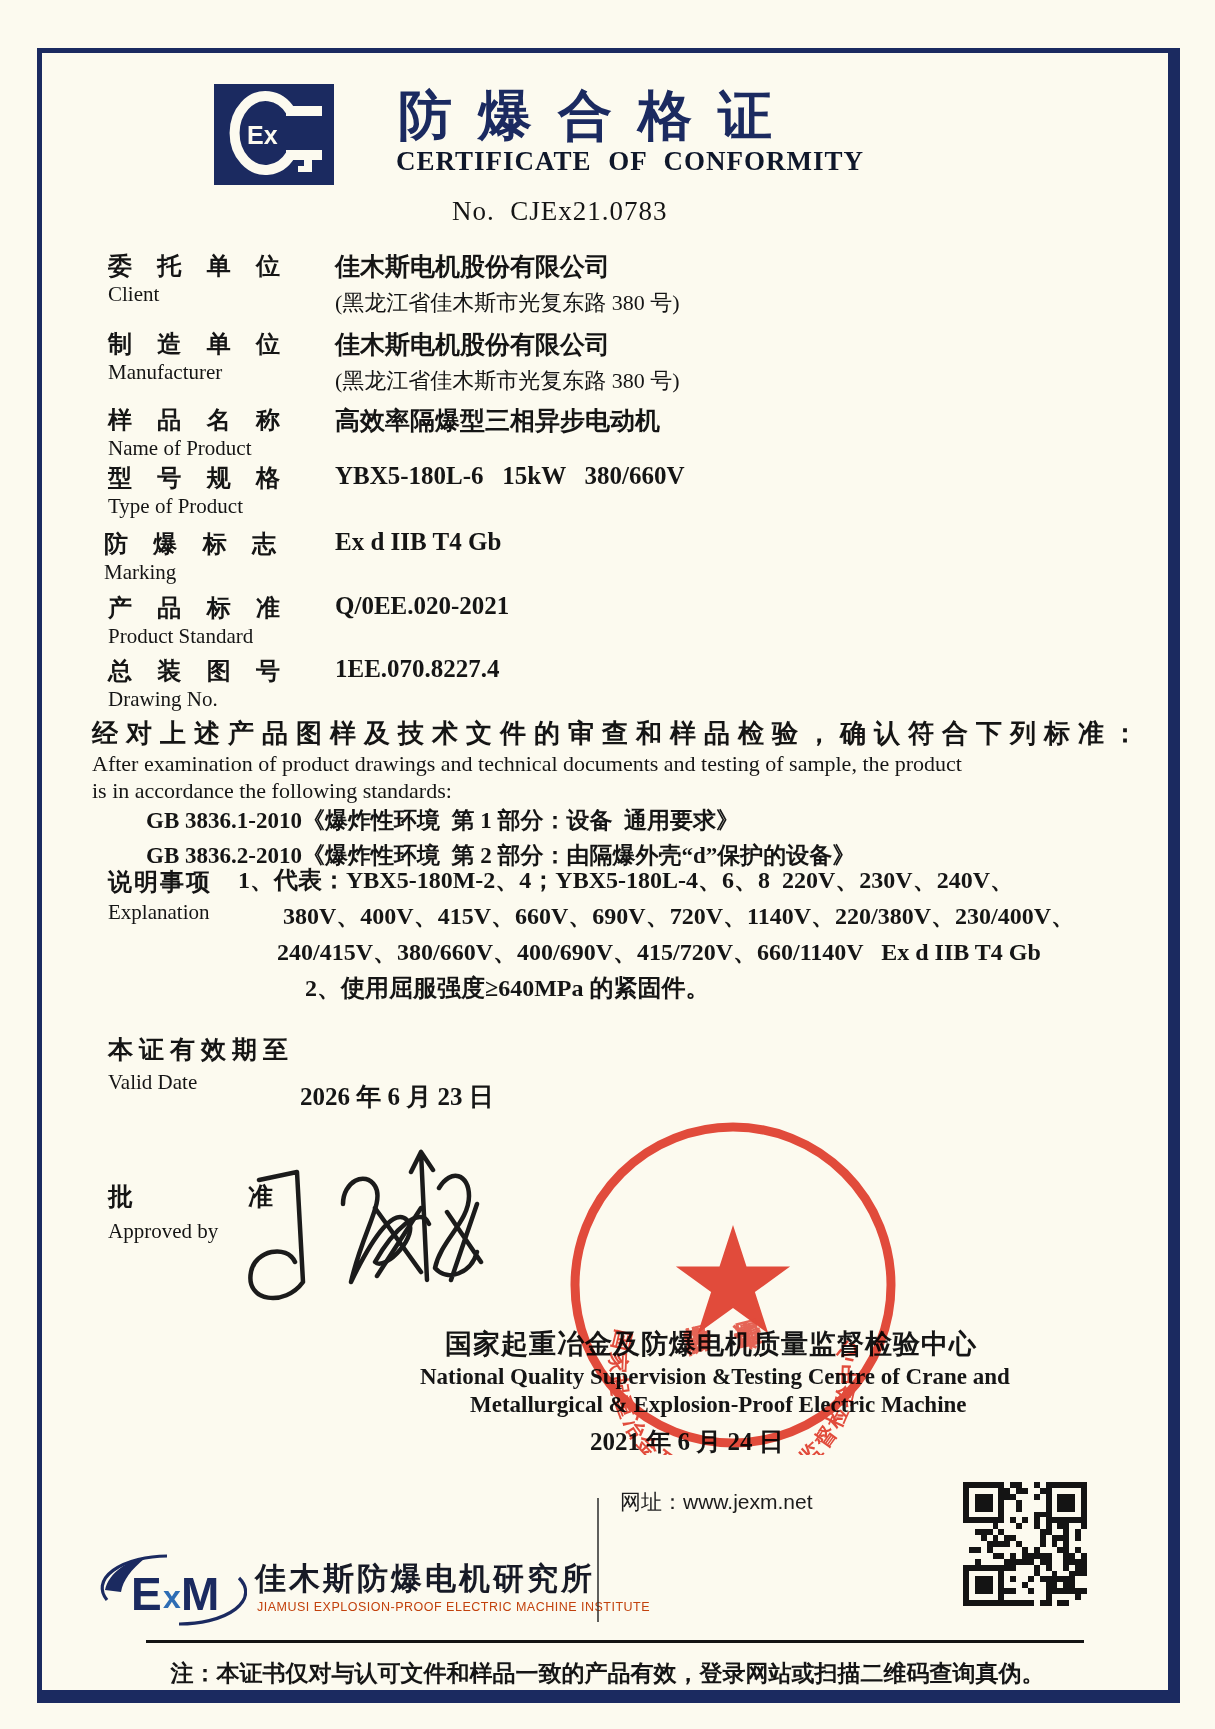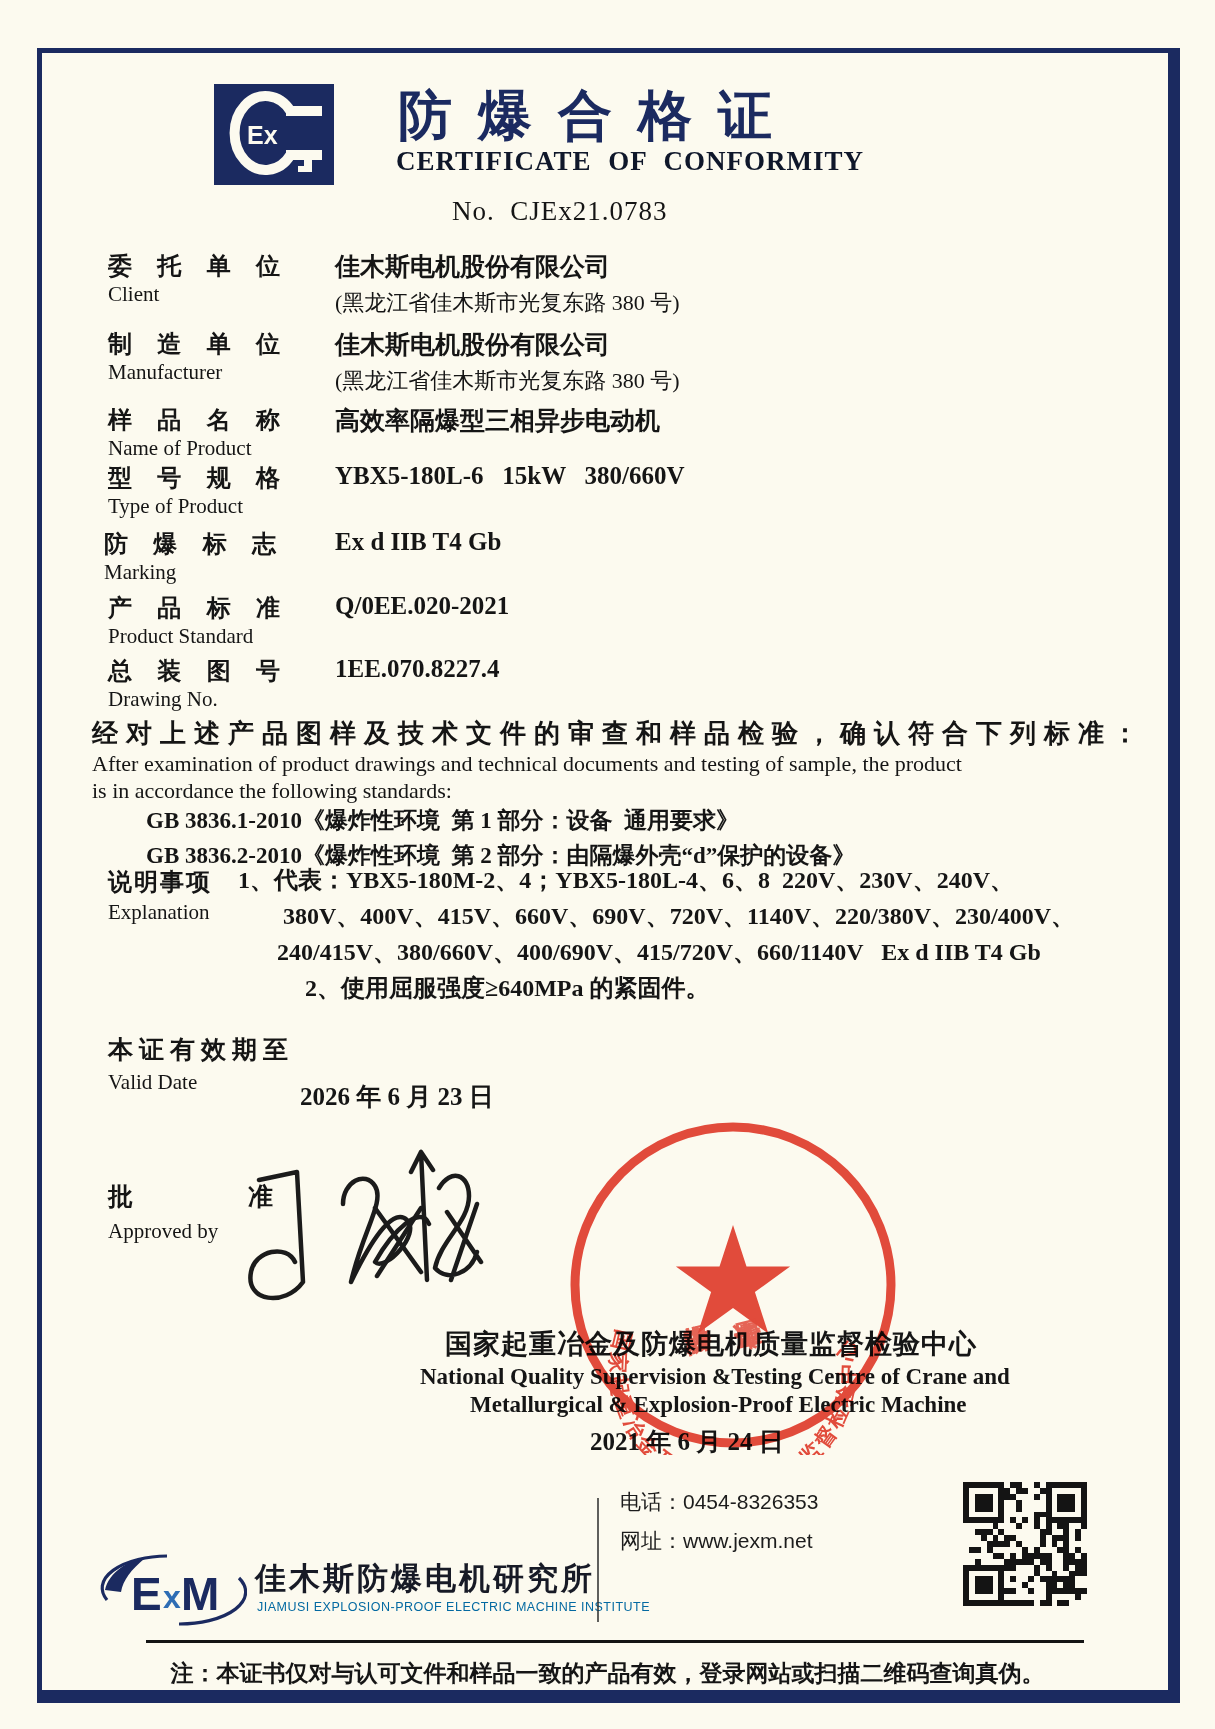--- a/index.html
+++ b/index.html
@@ -26,21 +26,21 @@
   .expl{font-size:24px;font-weight:bold;}
   .lbl-cn6{font-family:"Liberation Sans","DejaVu Sans",sans-serif;font-weight:bold;font-size:25px;
            width:180px;text-align:justify;text-align-last:justify;display:inline-block;}
   .lbl-cn2{font-family:"Liberation Sans","DejaVu Sans",sans-serif;font-weight:bold;font-size:25px;
            width:165px;text-align:justify;text-align-last:justify;display:inline-block;}
   .auth-cn{font-family:"Liberation Sans","DejaVu Sans",sans-serif;font-weight:bold;font-size:27px;letter-spacing:1px;}
   .auth-en{font-size:23px;font-weight:bold;}
   .auth-date{font-size:25px;font-weight:bold;}
   .stamp{mix-blend-mode:multiply;opacity:.92;}
   .inst-cn{font-family:"Liberation Sans","DejaVu Sans",sans-serif;font-weight:bold;font-size:31px;letter-spacing:3px;color:#171a26;}
-  .inst-en{font-family:"Liberation Sans","DejaVu Sans",sans-serif;font-size:12.5px;letter-spacing:.5px;color:#0369a1;}
+  .inst-en{font-family:"Liberation Sans","DejaVu Sans",sans-serif;font-size:12.5px;letter-spacing:.5px;color:#c2410c;}
   .contact{font-family:"Liberation Sans","DejaVu Sans",sans-serif;font-size:21px;color:#1c1c1c;}
   .contact-row{margin-bottom:11px;}
   .divider{width:2px;background:#2b2b2b;opacity:.75;}
   .hrule{height:3px;background:#141414;}
   .note{font-family:"Liberation Sans","DejaVu Sans",sans-serif;font-weight:bold;font-size:23px;text-align:center;width:100%;}
 </style>
 </head>
 <body>
 
 <div class="frame"></div>
@@ -164,23 +164,20 @@
   <text x="68" y="58" font-family="Liberation Sans, DejaVu Sans, sans-serif" font-weight="bold" font-size="32" fill="#2e6db4">x</text>
   <text x="86" y="60" font-family="Liberation Sans, DejaVu Sans, sans-serif" font-weight="bold" font-size="46" fill="#1b2a60">M</text>
 </svg>
 
 <div class="abs inst-cn" style="left:255px;top:1558px;">佳木斯防爆电机研究所</div>
 <div class="abs inst-en" style="left:257px;top:1600px;">JIAMUSI EXPLOSION-PROOF ELECTRIC MACHINE INSTITUTE</div>
 
 <div class="abs divider" style="left:597px;top:1498px;height:124px;"></div>
 
 <div class="abs contact" style="left:620px;top:1488px;">
-  <div class="contact-row">
-    <span>电话：</span><span>0454-8326353</span>
-  </div>
   <div class="contact-row">
     <span>网址：</span><span>www.jexm.net</span>
   </div>
 </div>
 
 <svg id="qr" class="abs" style="left:963px;top:1482px;" width="124" height="124" viewBox="0 0 21 21" shape-rendering="crispEdges">
     <rect x="0" y="0" width="1" height="1" fill="#141414"></rect>
     <rect x="1" y="0" width="1" height="1" fill="#141414"></rect>
     <rect x="2" y="0" width="1" height="1" fill="#141414"></rect>
     <rect x="3" y="0" width="1" height="1" fill="#141414"></rect>

